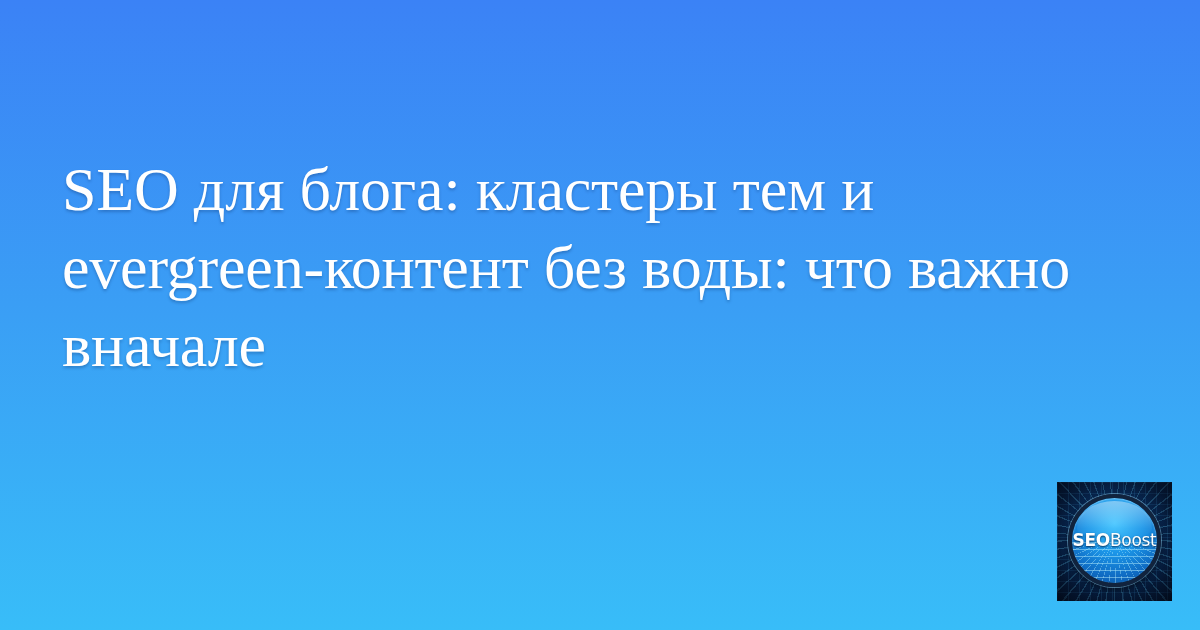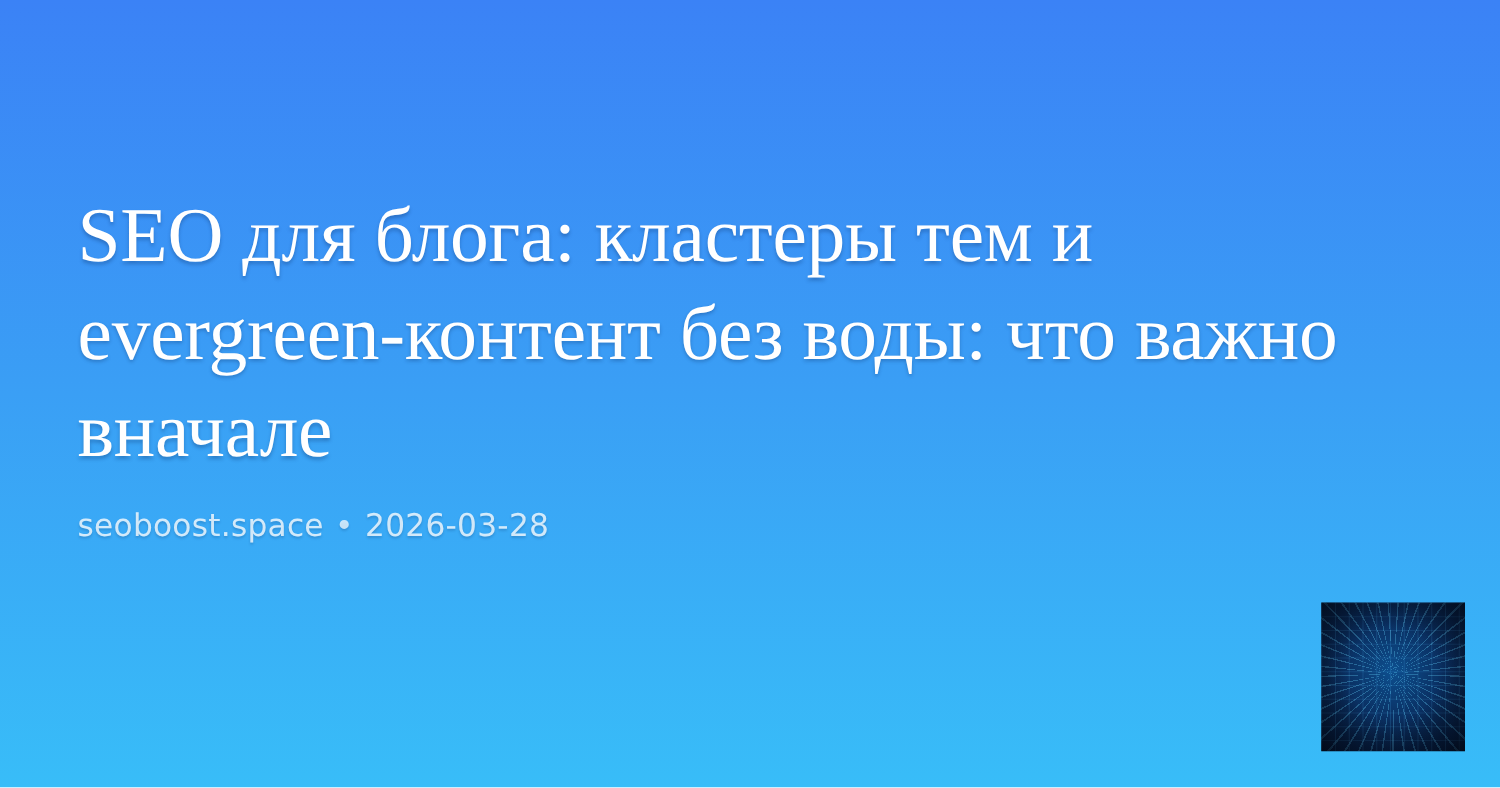--- a/index.html
+++ b/index.html
@@ -166,25 +166,27 @@
   }
 </style>
 </head>
 <body>
 
 <div class="og-card">
 
   <div class="content">
     <h1 class="og-title">SEO для блога: кластеры тем и evergreen-контент без воды: что важно вначале</h1>
 
-    <div class="og-meta">
-      <span>seoboost.space</span><span class="sep">•</span><span>2026-03-28</span>
-    </div>
   </div>
 
   <div class="logo-badge">
     <div class="logo-grid"></div>
     <div class="logo-rays"></div>
     <div class="logo-vignette"></div>
 
+    <div class="logo-orb">
+      <div class="orb-horizon"></div>
+      <div class="orb-glare"></div>
+      <div class="orb-wordmark"><span class="wm-seo">SEO</span><span class="wm-boost">Boost</span></div>
+    </div>
   </div>
 
 </div>
 
 </body></html>

